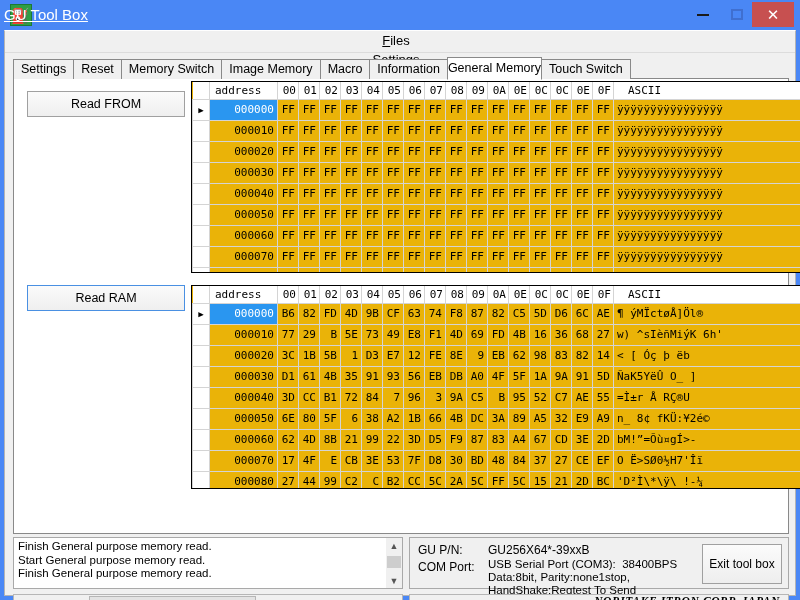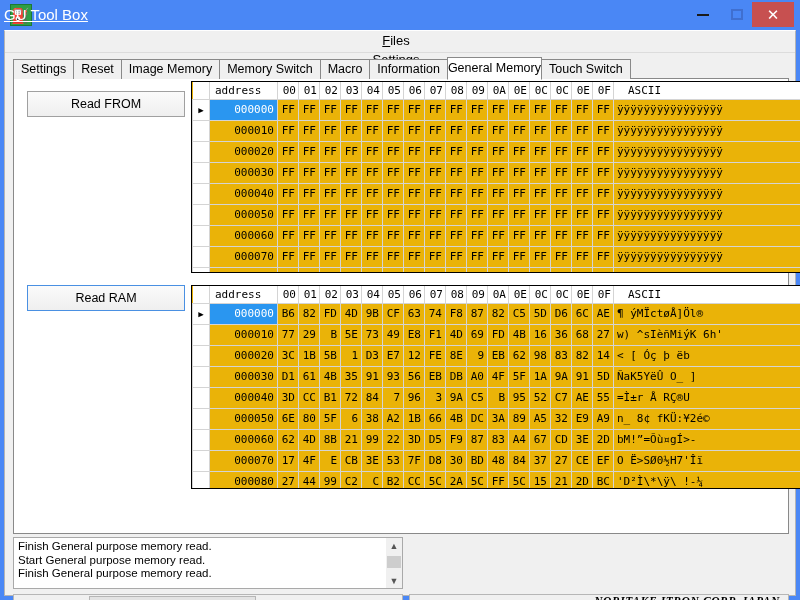--- a/index.html
+++ b/index.html
@@ -311,22 +311,22 @@
     <div id="menubar">
       <div class="menu-item"><u>F</u>iles</div>
       <div class="menu-item"><u>S</u>ettings</div>
       <div class="menu-item"><u>L</u>anguage</div>
       <div class="menu-item"><u>H</u>elp</div>
     </div>
 
     <div id="tabstrip">
       <div class="tab">Settings</div>
       <div class="tab">Reset</div>
+      <div class="tab">Memory Switch</div>
       <div class="tab">Image Memory</div>
-      <div class="tab">Memory Switch</div>
       <div class="tab">Macro</div>
       <div class="tab">Information</div>
       <div class="tab selected">General Memory</div>
       <div class="tab">Touch Switch</div>
     </div>
 
     <div id="content">
 
       <div class="action-btn" id="read-from-btn">Read FROM</div>
       <div class="action-btn" id="read-ram-btn">Read RAM</div>
@@ -795,20 +795,29 @@
           <div class="arrow up">▲</div>
           <div class="thumb"></div>
           <div class="arrow down">▼</div>
         </div>
       </div>
 
       <div id="progress-outer">
         <div id="progress-bar"></div>
       </div>
 
+      <div id="info-box">
+        <div class="info-label" id="lbl-pn">GU P/N:</div>
+        <div class="info-label" id="val-pn">GU256X64*-39xxB</div>
+        <div class="info-label" id="lbl-com">COM Port:</div>
+        <div class="info-label" id="val-com">USB Serial Port (COM3):  38400BPS
+Data:8bit, Parity:none1stop,
+HandShake:Reqtest To Send</div>
+        <div id="exit-btn">Exit tool box</div>
+      </div>
 
       <div id="footer-bar">
         <div id="footer-text">NORITAKE ITRON CORP.  JAPAN</div>
       </div>
 
     </div>
   </div>
 </div>
 
 </body></html>

